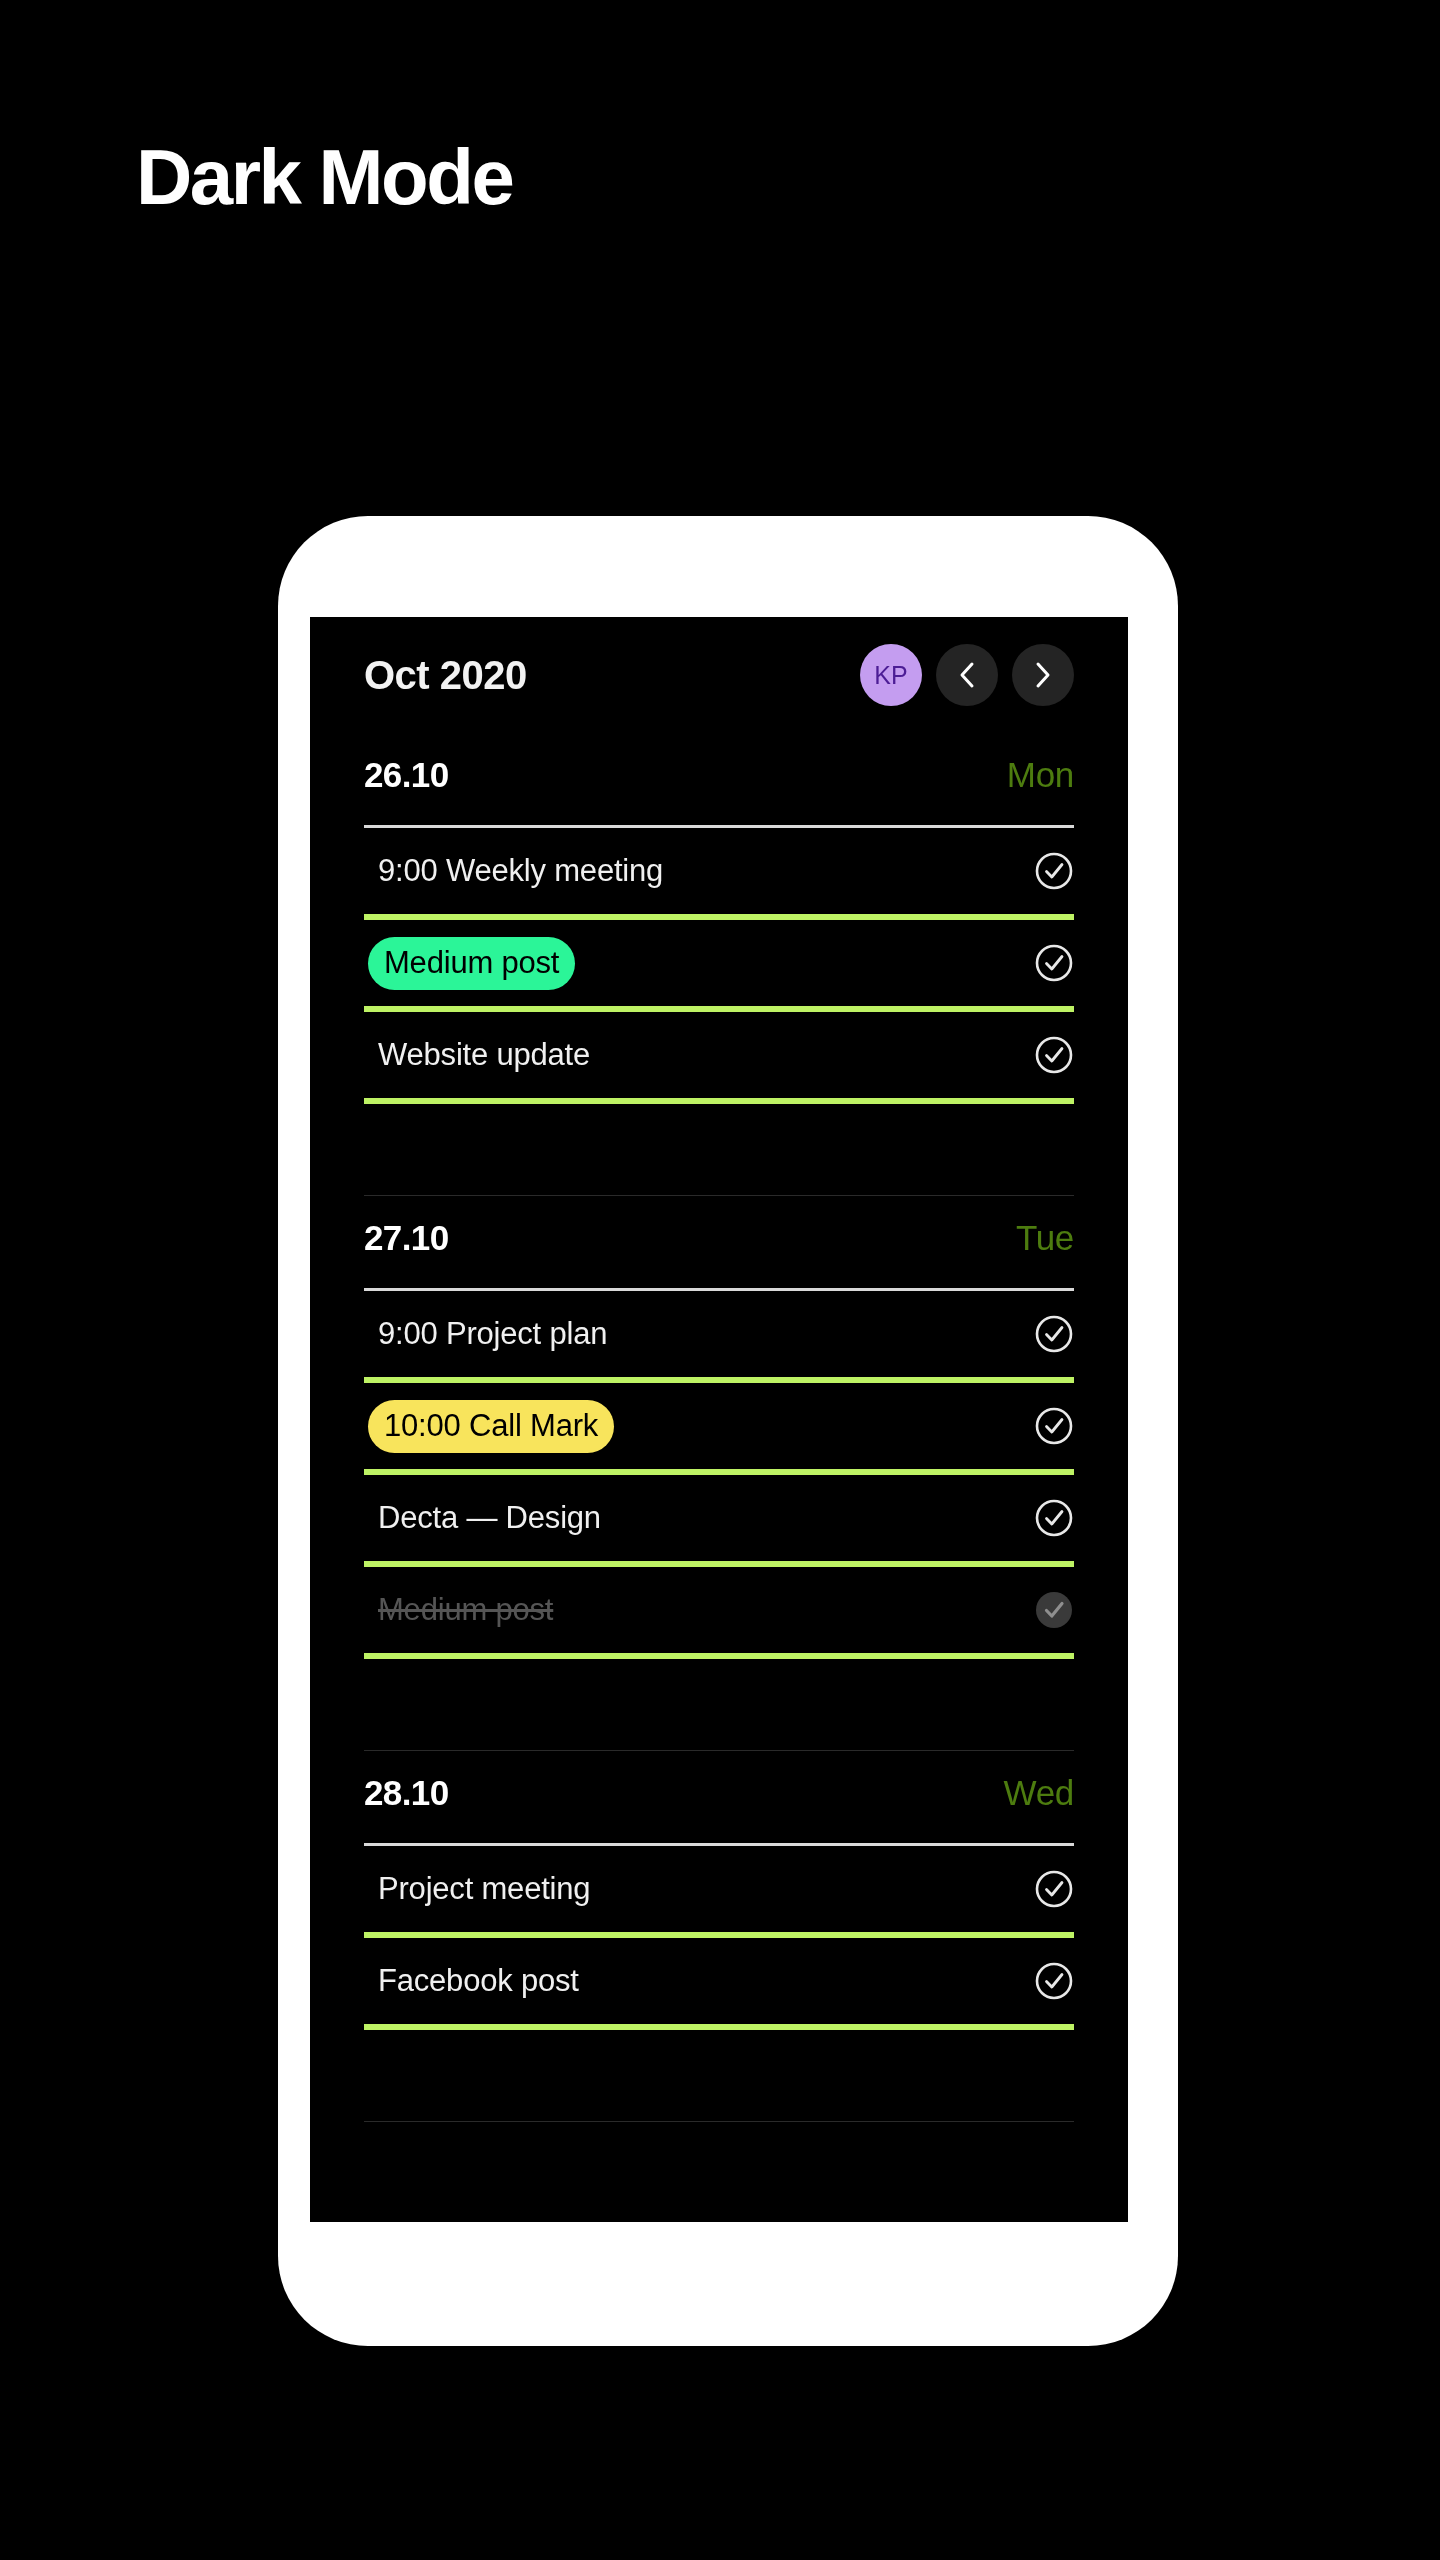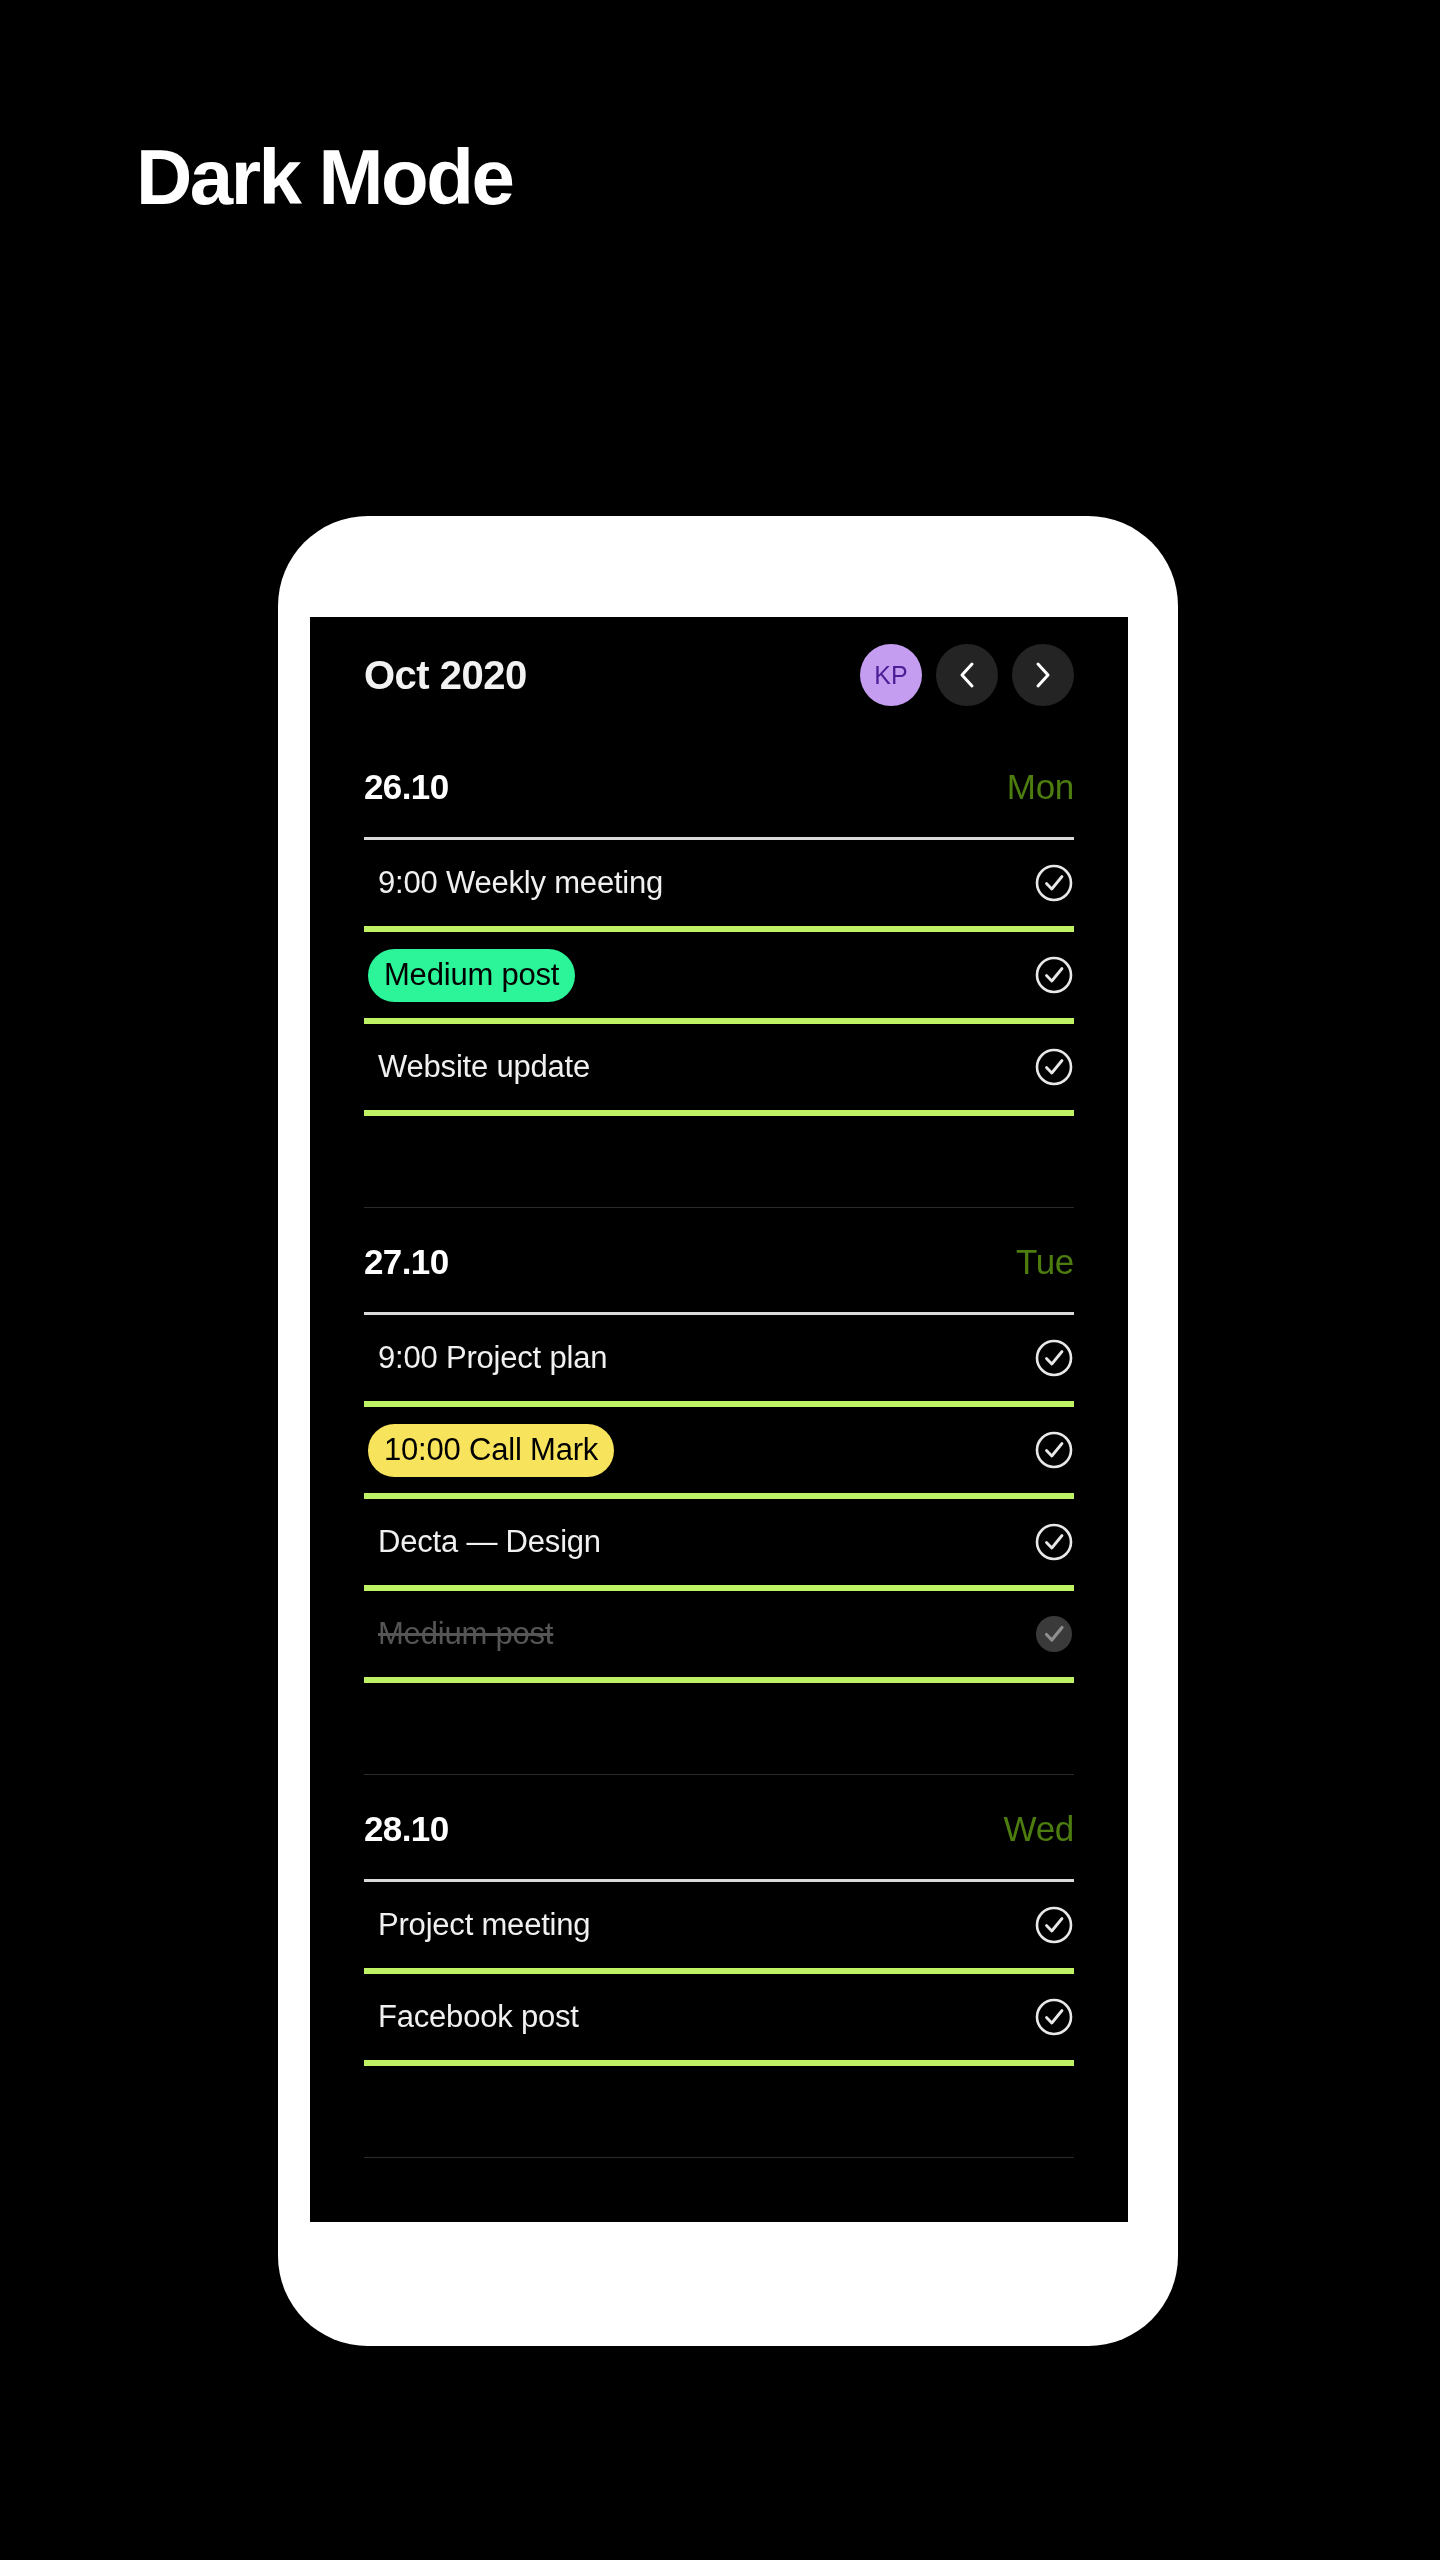--- a/index.html
+++ b/index.html
@@ -56,21 +56,21 @@
   }
   .nav-btn {
     width:62px; height:62px; border-radius:50%;
     background:#242424;
     display:flex; align-items:center; justify-content:center;
     border:none; cursor:pointer;
   }
   .nav-btn svg { display:block; }
 
   
-  .day-group { margin-top:34px; }
+  .day-group { margin-top:22px; }
   .day-head {
     display:flex; align-items:baseline; justify-content:space-between;
     padding-bottom:30px;
   }
   .day-date { font-size:35px; font-weight:bold; color:#ffffff; letter-spacing:-0.6px; }
   .day-weekday { font-size:35px; font-weight:400; color:#4d7c0f; letter-spacing:-0.3px; }
   .day-rule { height:3px; background:#d9d9d9; width:100%; }
 
   
   .task-row {

